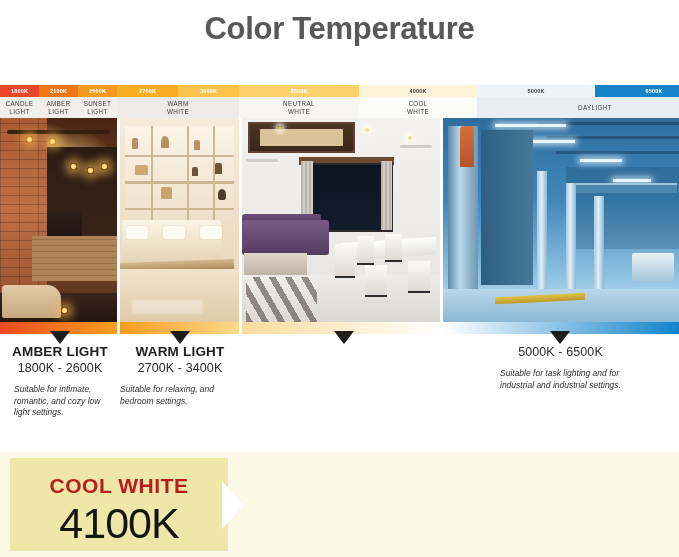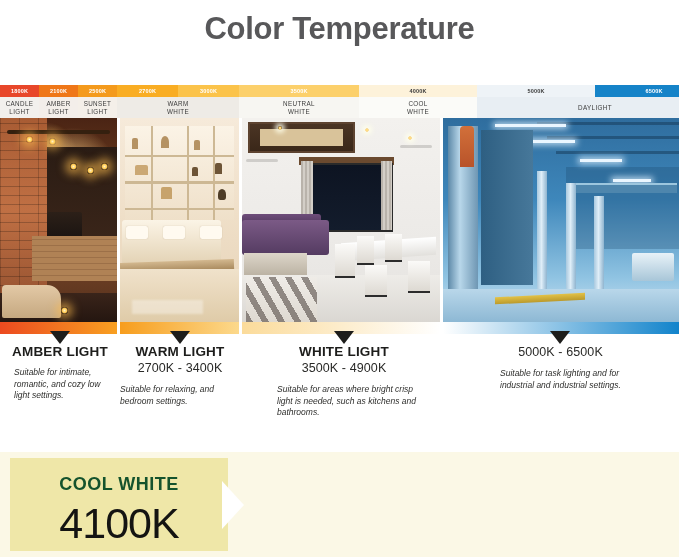--- a/index.html
+++ b/index.html
@@ -148,21 +148,21 @@
   .cap{position:absolute;top:0;}
   .cap-title{font-size:13.5px;font-weight:bold;color:#1d1d1b;letter-spacing:.2px;text-align:center;line-height:16px;}
   .cap-range{font-size:12.5px;color:#2a2a28;text-align:center;line-height:17px;letter-spacing:.1px;}
   .cap-desc{margin-top:7px;font-size:8.5px;font-style:italic;color:#2f2f2d;line-height:11.5px;text-align:left;}
 
   
   .bottom{position:absolute;left:0;top:452px;width:679px;height:105px;background:#fbf8e6;}
   .bleft{position:absolute;left:10px;top:6px;width:218px;height:93px;background:#efe7a8;}
   .bw-label{
     position:absolute;left:0;top:16px;width:218px;text-align:center;
-    font-size:18px;font-weight:bold;color:#14532d;letter-spacing:.5px;}
+    font-size:21px;font-weight:bold;color:#b91c1c;letter-spacing:.5px;}
   .bw-kelvin{
     position:absolute;left:0;top:40px;width:218px;text-align:center;
     font-size:43px;font-weight:normal;color:#141412;letter-spacing:-1px;line-height:50px;}
   .chev{
     position:absolute;left:222px;top:29px;width:0;height:0;
     border-top:24px solid transparent;border-bottom:24px solid transparent;
     border-left:22px solid #ffffff;}
   .bright{
     position:absolute;left:272px;top:14px;width:392px;
     font-size:12.6px;line-height:19px;color:#2b2b26;text-align:justify;letter-spacing:.1px;}
@@ -353,32 +353,28 @@
   <div class="arrows" id="arrows">
       <div class="arrow" style="left: 50px;"></div>
       <div class="arrow" style="left: 170px;"></div>
       <div class="arrow" style="left: 334px;"></div>
       <div class="arrow" style="left: 550px;"></div>
     </div>
 
   <div class="caps" id="caps">
       <div class="cap" style="left: 0px; width: 120px;">
         <div class="cap-title">AMBER LIGHT</div>
+        <div class="cap-range">1800K - 2600K</div>
         <div class="cap-desc" style="margin-left: 14px; width: 104px;">Suitable for intimate, romantic, and cozy low light settings.</div>
       </div>
       <div class="cap" style="left: 120px; width: 120px;">
         <div class="cap-title">WARM LIGHT</div>
         <div class="cap-range">2700K - 3400K</div>
         <div class="cap-desc" style="width: 104px;">Suitable for relaxing, and bedroom settings.</div>
       </div>
-      <div class="cap" style="left: 243px; width: 202px;">
-        <div class="cap-title">WHITE LIGHT</div>
-        <div class="cap-range">3500K - 4900K</div>
-        <div class="cap-desc" style="margin-left: 34px; width: 150px;">Suitable for areas where bright crisp light is needed, such as kitchens and bathrooms.</div>
-      </div>
       <div class="cap" style="left: 446px; width: 229px;">
         <div class="cap-range">5000K - 6500K</div>
         <div class="cap-desc" style="margin-left: 54px; width: 140px;">Suitable for task lighting and for industrial and industrial settings.</div>
       </div>
     </div>
 
   <div class="bottom">
     <div class="bleft">
       <div class="bw-label">COOL WHITE</div>
       <div class="bw-kelvin">4100K</div>

